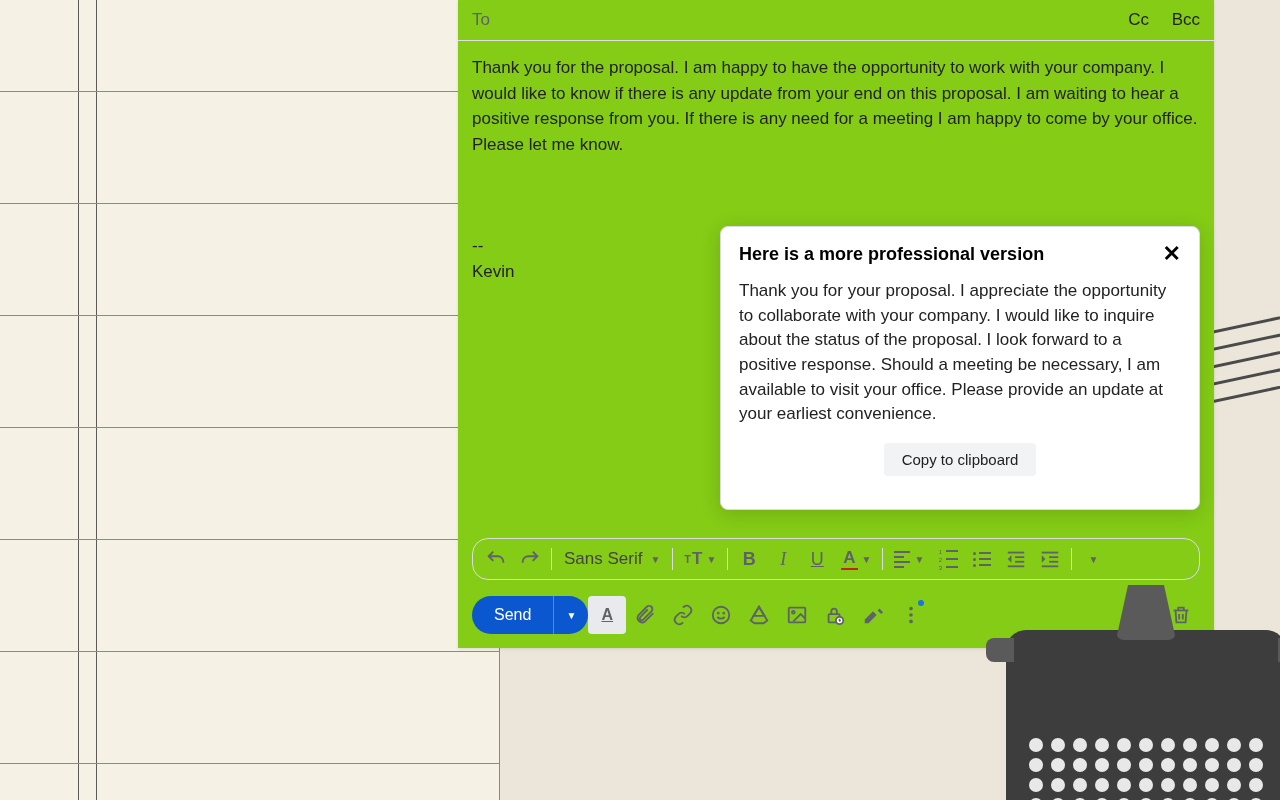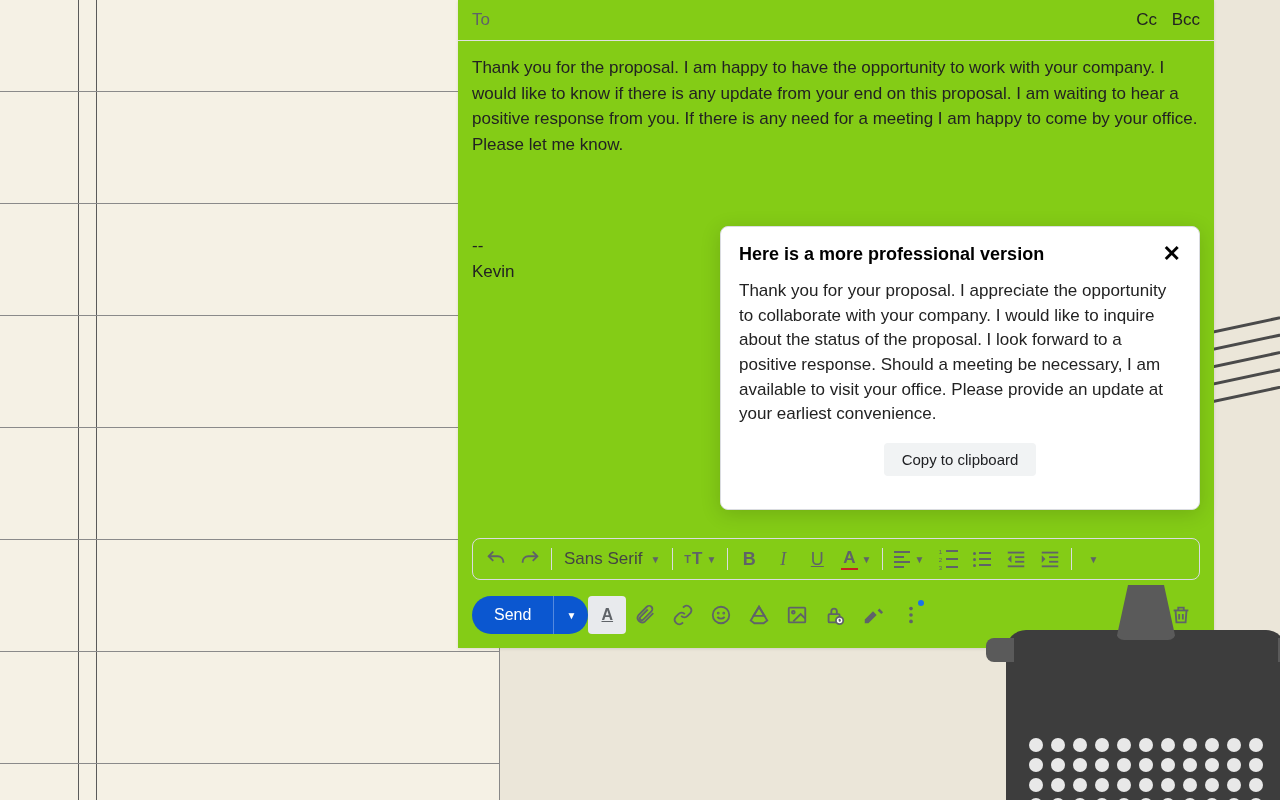--- a/index.html
+++ b/index.html
@@ -7,30 +7,30 @@
     .bg-stripes{position:absolute;right:-120px;top:320px;transform:rotate(-12deg)}
     .bg-stripes div{width:400px;height:3px;background:#4a4a4a;margin:14px 0;border-radius:2px}
     .paper{position:absolute;left:-40px;top:-40px;width:540px;height:880px;background:#f5f1e5;border:1px solid #888}
     .vline{position:absolute;top:0;bottom:0;width:1px;background:#5a5a5a}
     .vline.a{left:117px}.vline.b{left:135px}
     .hline{position:absolute;left:0;right:0;height:1px;background:#8a8a8a}
     .promo{position:absolute;left:115px;top:78px;width:341px;font-family:'Times New Roman',serif;font-size:44px;line-height:1.65;text-align:center;color:#111;font-weight:400}
     .compose{position:absolute;left:458px;top:0;width:756px;height:648px;background:#84cc16;box-shadow:0 1px 3px rgba(0,0,0,0.1)}
     .row{display:flex;align-items:center;padding:10px 14px;border-bottom:1px solid #e0e0e0;color:#5f6368;font-size:17px}
     .row .sp{flex:1}
-    .ccbcc span{margin-left:10px;color:#222;cursor:pointer;font-size:17px}
+    .ccbcc span{margin-left:18px;color:#222;cursor:pointer;font-size:17px}
     .body{padding:14px 14px 0;font-size:17px;color:#222;line-height:1.5}
     .body p{margin-bottom:0}
     .sig{margin-top:76px}
     .popup{position:absolute;left:262px;top:226px;width:480px;background:#fff;border:1px solid #dadce0;border-radius:8px;box-shadow:0 4px 20px rgba(0,0,0,0.15);padding:16px 18px}
     .popup-h{display:flex;justify-content:space-between;align-items:flex-end;font-weight:700;font-size:18px;margin-bottom:14px}
     .popup-x{cursor:pointer;font-size:22px;font-weight:700;line-height:1}
     .popup-b{font-size:17px;line-height:1.45;color:#222}
     .popup-btn{display:block;margin:16px auto 17px;background:#f1f3f4;border:none;border-radius:4px;padding:8px 18px;font-size:15px;cursor:pointer;color:#202124}
-    .ftb{position:absolute;left:14px;bottom:68px;right:14px;height:42px;border:1px solid #dadce0;border-radius:8px;display:flex;align-items:center;padding:0 6px;color:#5f6368;font-size:17px}
+    .ftb{position:absolute;left:14px;bottom:68px;right:14px;height:42px;border:1px solid #dadce0;border-radius:16px;display:flex;align-items:center;padding:0 6px;color:#5f6368;font-size:17px}
     .tbtn{width:34px;height:34px;display:flex;align-items:center;justify-content:center;cursor:pointer;border-radius:4px;position:relative}
     .sep{width:1px;height:22px;background:#dadce0;margin:0 4px}
     .fontname{display:flex;align-items:center;padding:0 8px;gap:8px;cursor:pointer}
     .fontname span:first-child{color:#444;font-size:17px}
     .caret{font-size:10px;color:#5f6368}
     .underline-red{border-bottom:2px solid #c5221f;padding:0 2px;font-weight:700}
     .bottom{position:absolute;left:14px;right:14px;bottom:14px;display:flex;align-items:center;}
     .send{display:flex;background:#0b57d0;color:#fff;border-radius:22px;overflow:hidden;cursor:pointer}
     .send-l{padding:10px 22px;font-size:16px;font-weight:500}
     .send-r{padding:10px 12px;border-left:1px solid rgba(255,255,255,0.3);display:flex;align-items:center}

